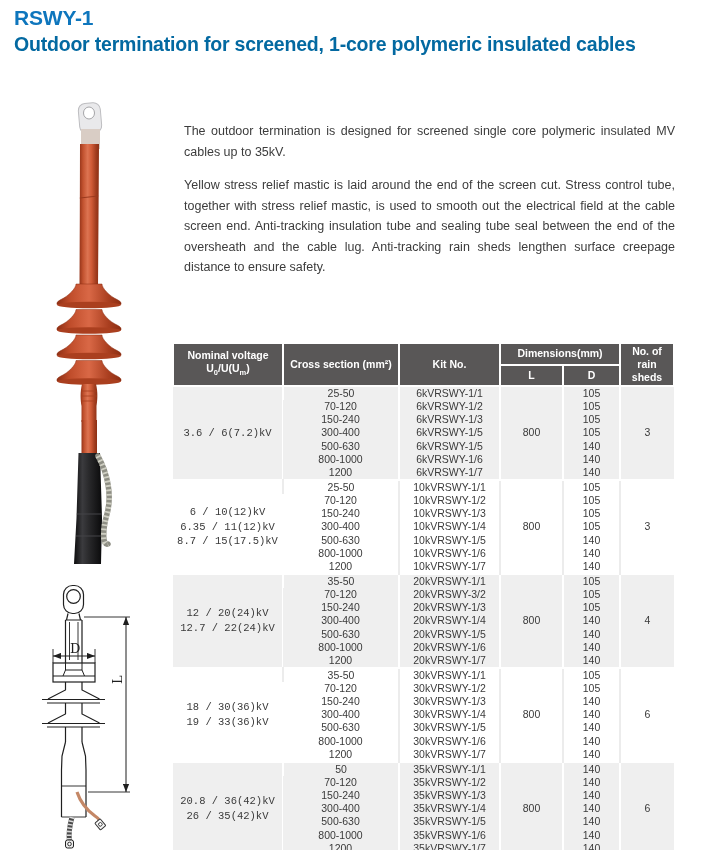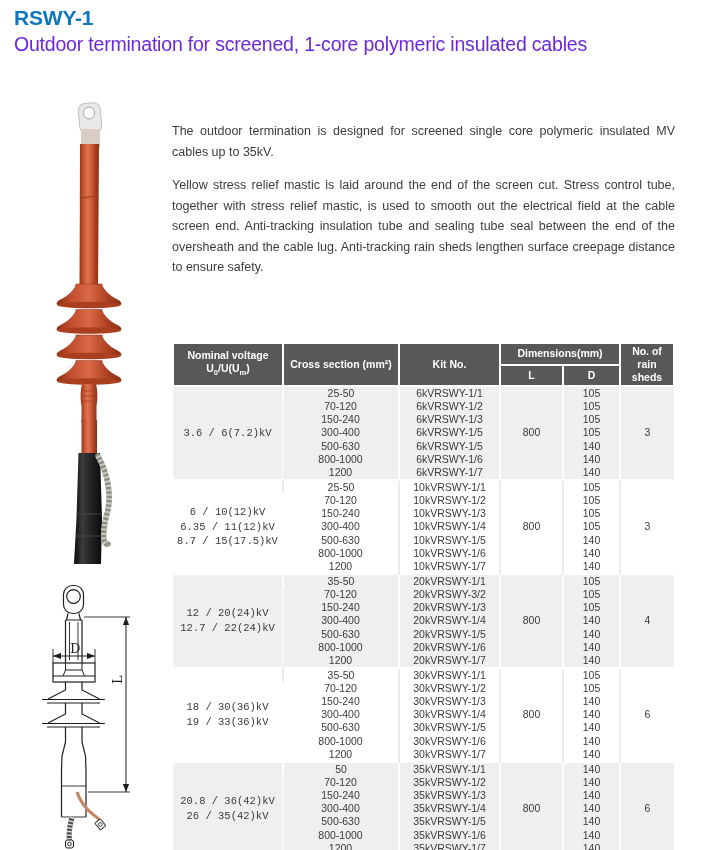--- a/index.html
+++ b/index.html
@@ -3,29 +3,29 @@
 <meta charset="utf-8">
 <style>
   * { margin:0; padding:0; box-sizing:border-box; }
   html,body { background:#ffffff; }
   body { width:722px; height:850px; font-family:"Liberation Sans", sans-serif; }
   .page { position:relative; width:722px; height:850px; background:#fff; overflow:hidden; }
 
   
   .title-block { position:absolute; left:14px; top:4px; width:702px; }
   .title-block h1 { font-size:21px; line-height:27px; color:#0e76bd; font-weight:700; letter-spacing:-0.2px; }
-  .title-block .tl { display:block; font-size:19.5px; line-height:26.5px; color:#6d28d9; font-weight:400; letter-spacing:-0.2px; }
+  .title-block .tl { display:block; font-size:19.5px; line-height:26.5px; color:#0369a1; font-weight:700; letter-spacing:-0.2px; }
 
   
   .photo-svg   { position:absolute; left:45px; top:100px; }
   .drawing-svg { position:absolute; left:28px; top:580px; }
 
   
   .main-col { position:absolute; left:172px; top:121px; width:503px; }
-  .main-col p { font-size:12.5px; line-height:20.5px; text-align:justify; color:#3c3c3c; margin-bottom:13px; }
+  .main-col p { font-size:12.5px; line-height:20.5px; text-align:justify; color:#3c3c3c; margin-bottom:13px;margin-left:12px; }
 
   
   .spec-table { position:absolute; top:221px; left:0; width:501px; }
   table { border-collapse:collapse; width:501px; table-layout:fixed; border-bottom:3px solid #8c8c8c; }
   thead th { background:#595757; color:#fff; font-size:10.5px; font-weight:700;
              border:2px solid #fff; padding:1px 2px; line-height:13px; vertical-align:middle; text-align:center; }
   thead tr:first-child th { height:16px; }
   thead tr:last-child th { height:15px; }
   .thb { display:block; }
   sub { font-size:7.5px; }

